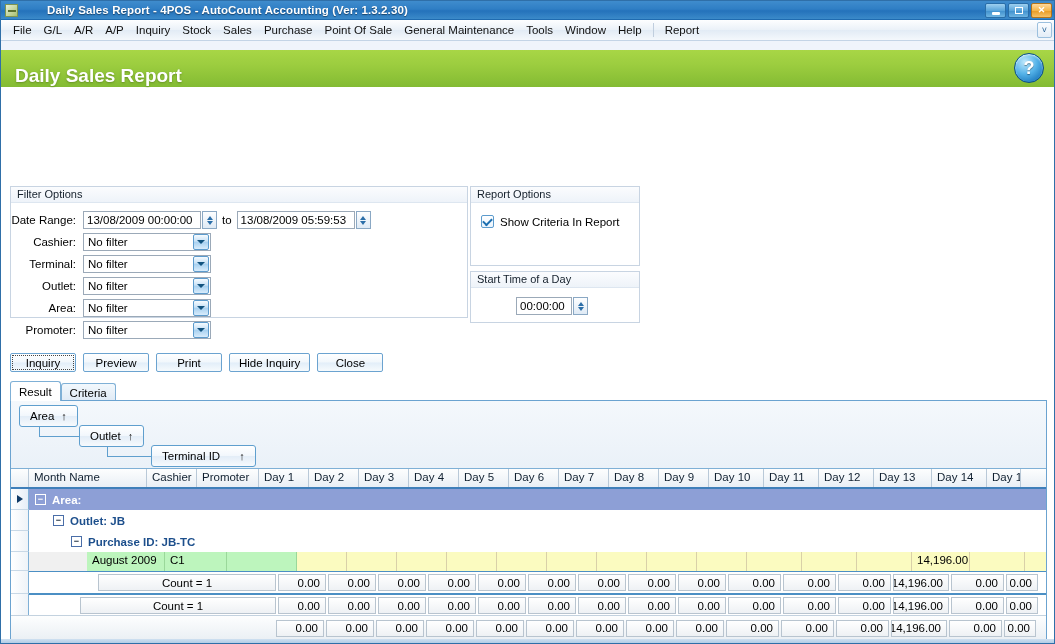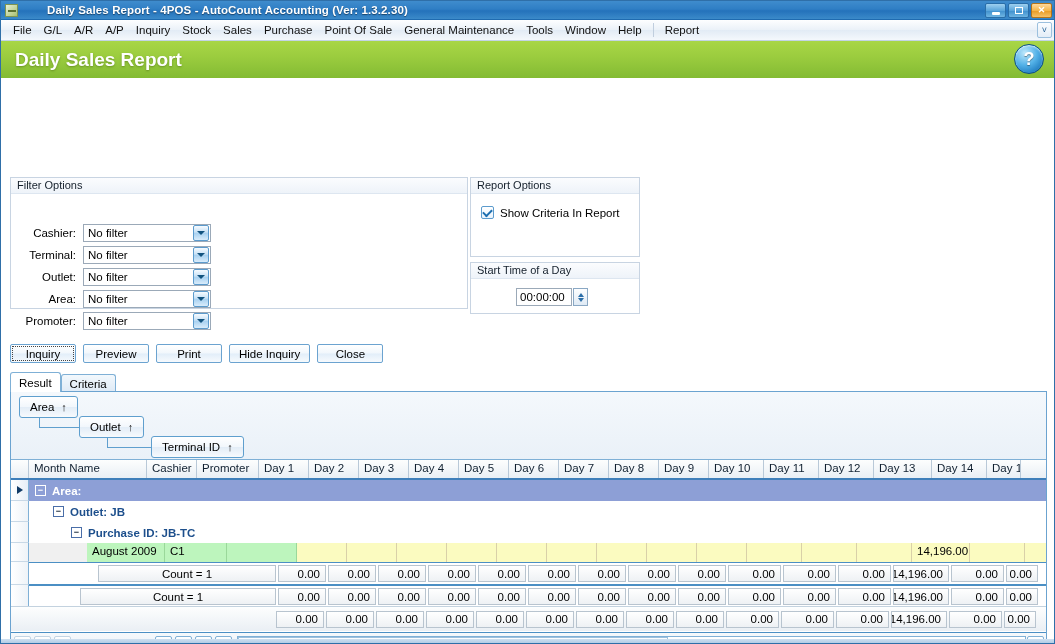--- a/index.html
+++ b/index.html
@@ -99,21 +99,21 @@
     display:flex; align-items:center; justify-content:center;
     color:#1d5c92; font-size:9px; cursor:pointer;
   }
 
   
   .banner {
     position: relative;
     height: 38px;
     background: linear-gradient(to bottom,#a8d646 0%, #9ccd3f 40%, #83bb33 100%);
     border-bottom: 1px solid #ffffff;
-    display: flex; align-items: center;
+    display: flex; align-items: flex-end; margin-top: 9px;
   }
   .banner-title {
     color: #ffffff;
     font-size: 19px;
     font-weight: bold;
     padding-left: 14px;
     text-shadow: 0 1px 2px rgba(70,100,20,0.5);
   }
   .help-btn {
     position: absolute; right: 10px; top: 3px;
@@ -462,20 +462,34 @@
     <div class="help-btn">
         <span>?</span>
       </div>
   </div>
 
   <div class="content">
 
     <div class="groupbox" id="filter-options">
       <div class="gb-title">Filter Options</div>
 
+      <div class="frow" style="left:0; top:24px;">
+        <div class="flabel">Date Range:</div>
+        <div class="ctrl-input" style="width:118px;">13/08/2009 00:00:00</div>
+        <div class="spinner">
+          <div class="spin-up"></div>
+          <div class="spin-dn"></div>
+        </div>
+        <div class="to-label">to</div>
+        <div class="ctrl-input" style="width:118px;">13/08/2009 05:59:53</div>
+        <div class="spinner">
+          <div class="spin-up"></div>
+          <div class="spin-dn"></div>
+        </div>
+      </div>
 
       <div class="frow" style="left:0; top:46px;">
         <div class="flabel">Cashier:</div>
         <div class="combo">
           <div class="val">No filter</div>
           <div class="arrow"></div>
         </div>
       </div>
 
       <div class="frow" style="left:0; top:68px;">
@@ -549,21 +563,21 @@
         <div class="gconn" style="left:28px; top:24px; width:56px; height:12px;"></div>
         <div class="gconn" style="left:96px; top:44px; width:58px; height:12px;"></div>
         <div class="gtile" style="left:8px; top:4px;">
           <span>Area</span>
           <span class="up">↑</span>
         </div>
         <div class="gtile" style="left:68px; top:24px;">
           <span>Outlet</span>
           <span class="up">↑</span>
         </div>
-        <div class="gtile" style="left:140px; top:44px;">
+        <div class="gtile" style="left:140px; top:44px;gap:12px;">
           <span>Terminal ID</span>
           <span class="up">↑</span>
         </div>
       </div>
 
       <div class="ghead">
         <div class="hcell indicator"></div>
         <div class="hcell" style="width:118px">Month Name</div>
         <div class="hcell" style="width:50px">Cashier</div>
         <div class="hcell" style="width:62px">Promoter</div>

